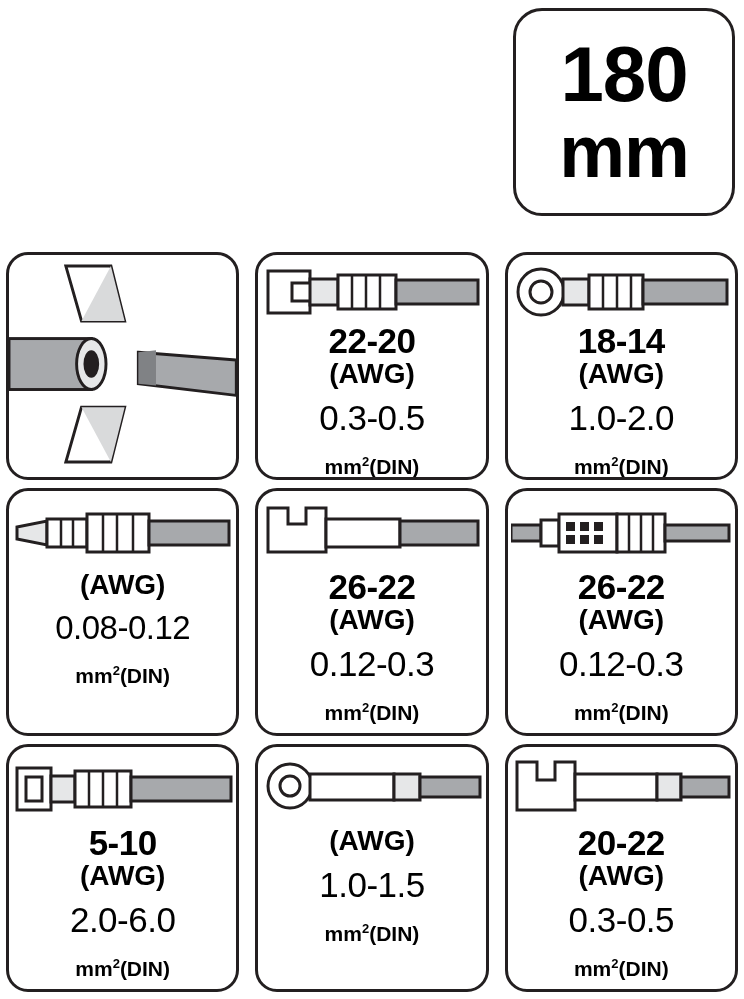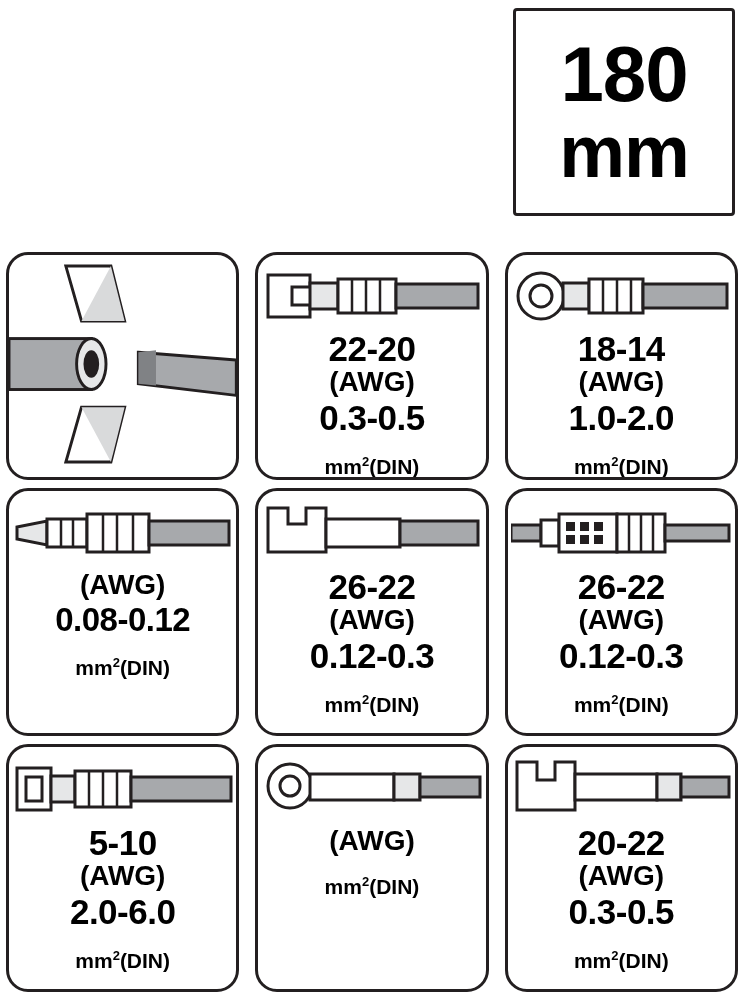--- a/index.html
+++ b/index.html
@@ -18,21 +18,21 @@
   }
 
   
   .size-badge {
     position: absolute;
     left: 513px;
     top: 8px;
     width: 222px;
     height: 208px;
     border: 3px solid #231f20;
-    border-radius: 4px;
+    border-radius: 29px;
     background: #ffffff;
     display: flex;
     flex-direction: column;
     align-items: center;
     justify-content: center;
     line-height: 0.95;
   }
   .size-badge .num {
     font-size: 78px;
     font-weight: bold;
@@ -94,22 +94,22 @@
     font-weight: bold;
     letter-spacing: -0.5px;
   }
   .awg-unit {
     font-size: 28px;
     font-weight: bold;
     margin-top: 2px;
   }
   .din-range {
     font-size: 35px;
-    font-weight: bold;
-    margin-top: 4px;
+    font-weight: normal;
+    margin-top: 12px;
     letter-spacing: -0.5px;
   }
   .din-range.small { font-size: 33px; }
   .din-unit {
     font-size: 21px;
     font-weight: bold;
     margin-top: 20px;
   }
   .din-unit sup { font-size: 13px; vertical-align: super; }
 
@@ -300,20 +300,21 @@
           <svg width="220" height="62" viewBox="0 0 220 62">
             <circle cx="28" cy="28" r="22" fill="#ffffff" stroke="#231f20" stroke-width="3"></circle>
             <circle cx="28" cy="28" r="10" fill="#ffffff" stroke="#231f20" stroke-width="3"></circle>
             <rect x="48" y="16" width="84" height="26" fill="#ffffff" stroke="#231f20" stroke-width="3"></rect>
             <rect x="132" y="16" width="26" height="26" fill="#e6e7e8" stroke="#231f20" stroke-width="3"></rect>
             <rect x="158" y="19" width="60" height="20" fill="#a7a9ac" stroke="#231f20" stroke-width="3"></rect>
           </svg>
         </div>
         <div class="labels">
           <div class="awg-unit">(AWG)</div>
+          <div class="din-range">1.0-1.5</div>
           <div class="din-unit">mm<sup>2</sup>(DIN)</div>
         </div>
       </div>
 
       <div class="cell">
         <div class="art">
           <svg width="220" height="62" viewBox="0 0 220 62">
             <path d="M6,4 L26,4 L26,22 L44,22 L44,4 L64,4 L64,52 L6,52 Z" fill="#ffffff" stroke="#231f20" stroke-width="3"></path>
             <rect x="64" y="16" width="82" height="26" fill="#ffffff" stroke="#231f20" stroke-width="3"></rect>
             <rect x="146" y="16" width="24" height="26" fill="#e6e7e8" stroke="#231f20" stroke-width="3"></rect>

